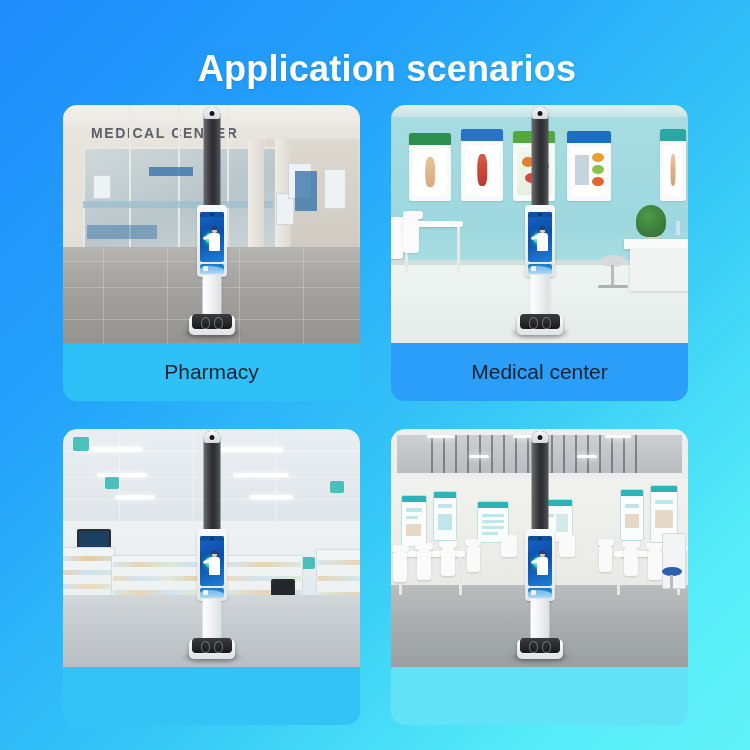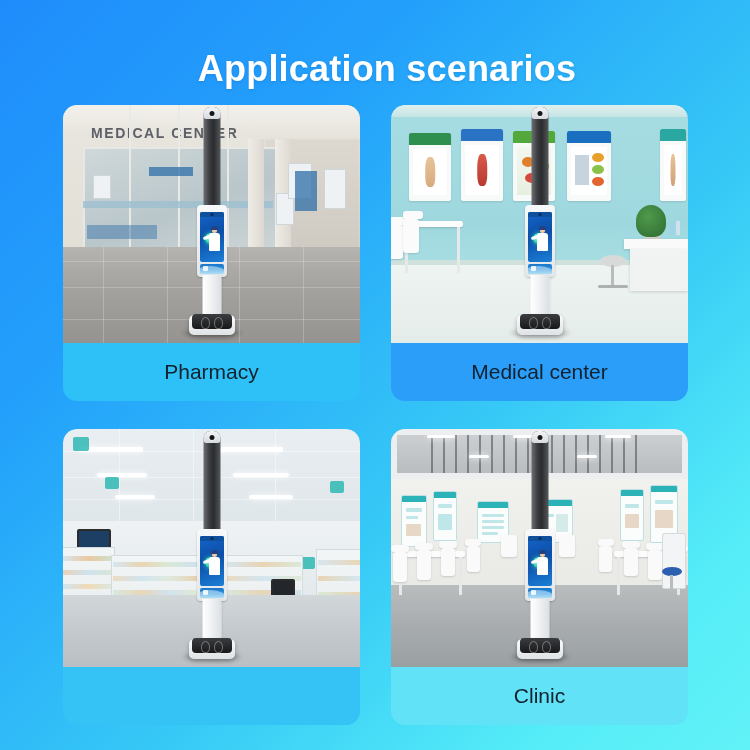--- a/index.html
+++ b/index.html
@@ -520,17 +520,16 @@
           <div class="k-col"></div>
           <div class="k-shadow"></div>
           <div class="k-plat">
               <div class="k-pad">
             <div class="k-foot l"></div>
                 <div class="k-foot r"></div>
               </div>
             </div>
         </div>
       </div>
-      <div class="label">Clinic</div>
     </div>
 
   </div>
 </div>
 
 </body></html>

